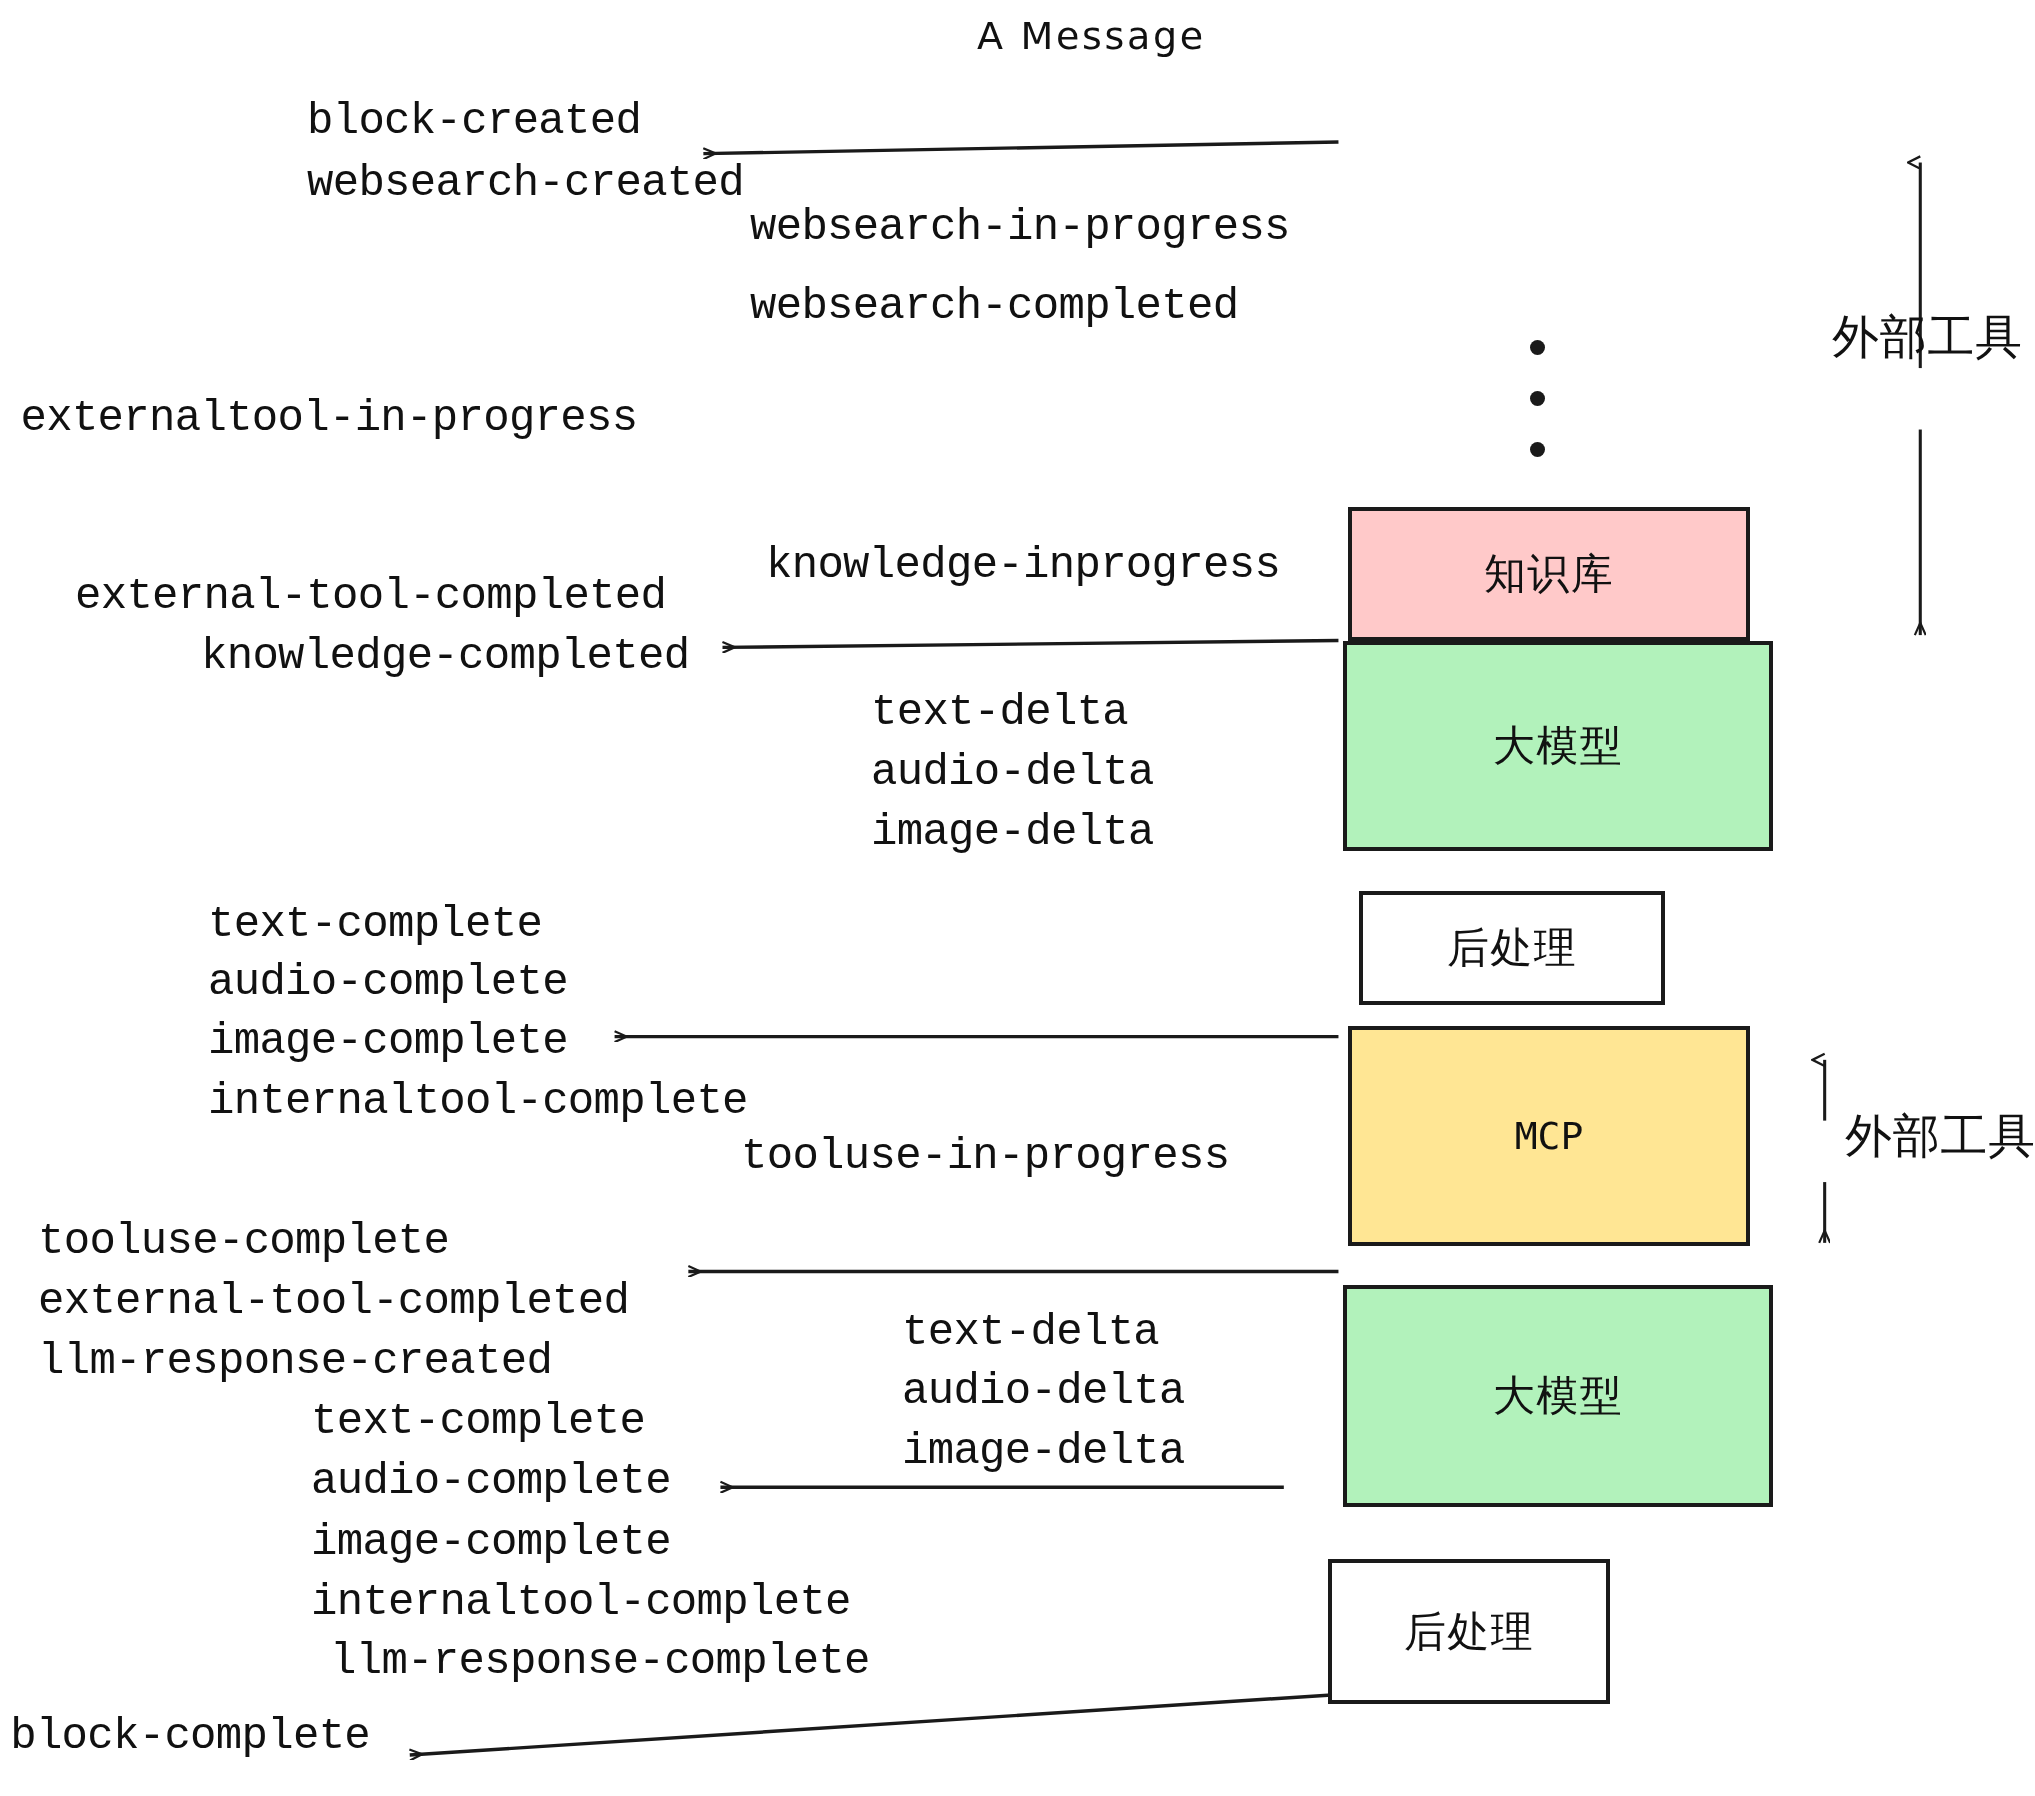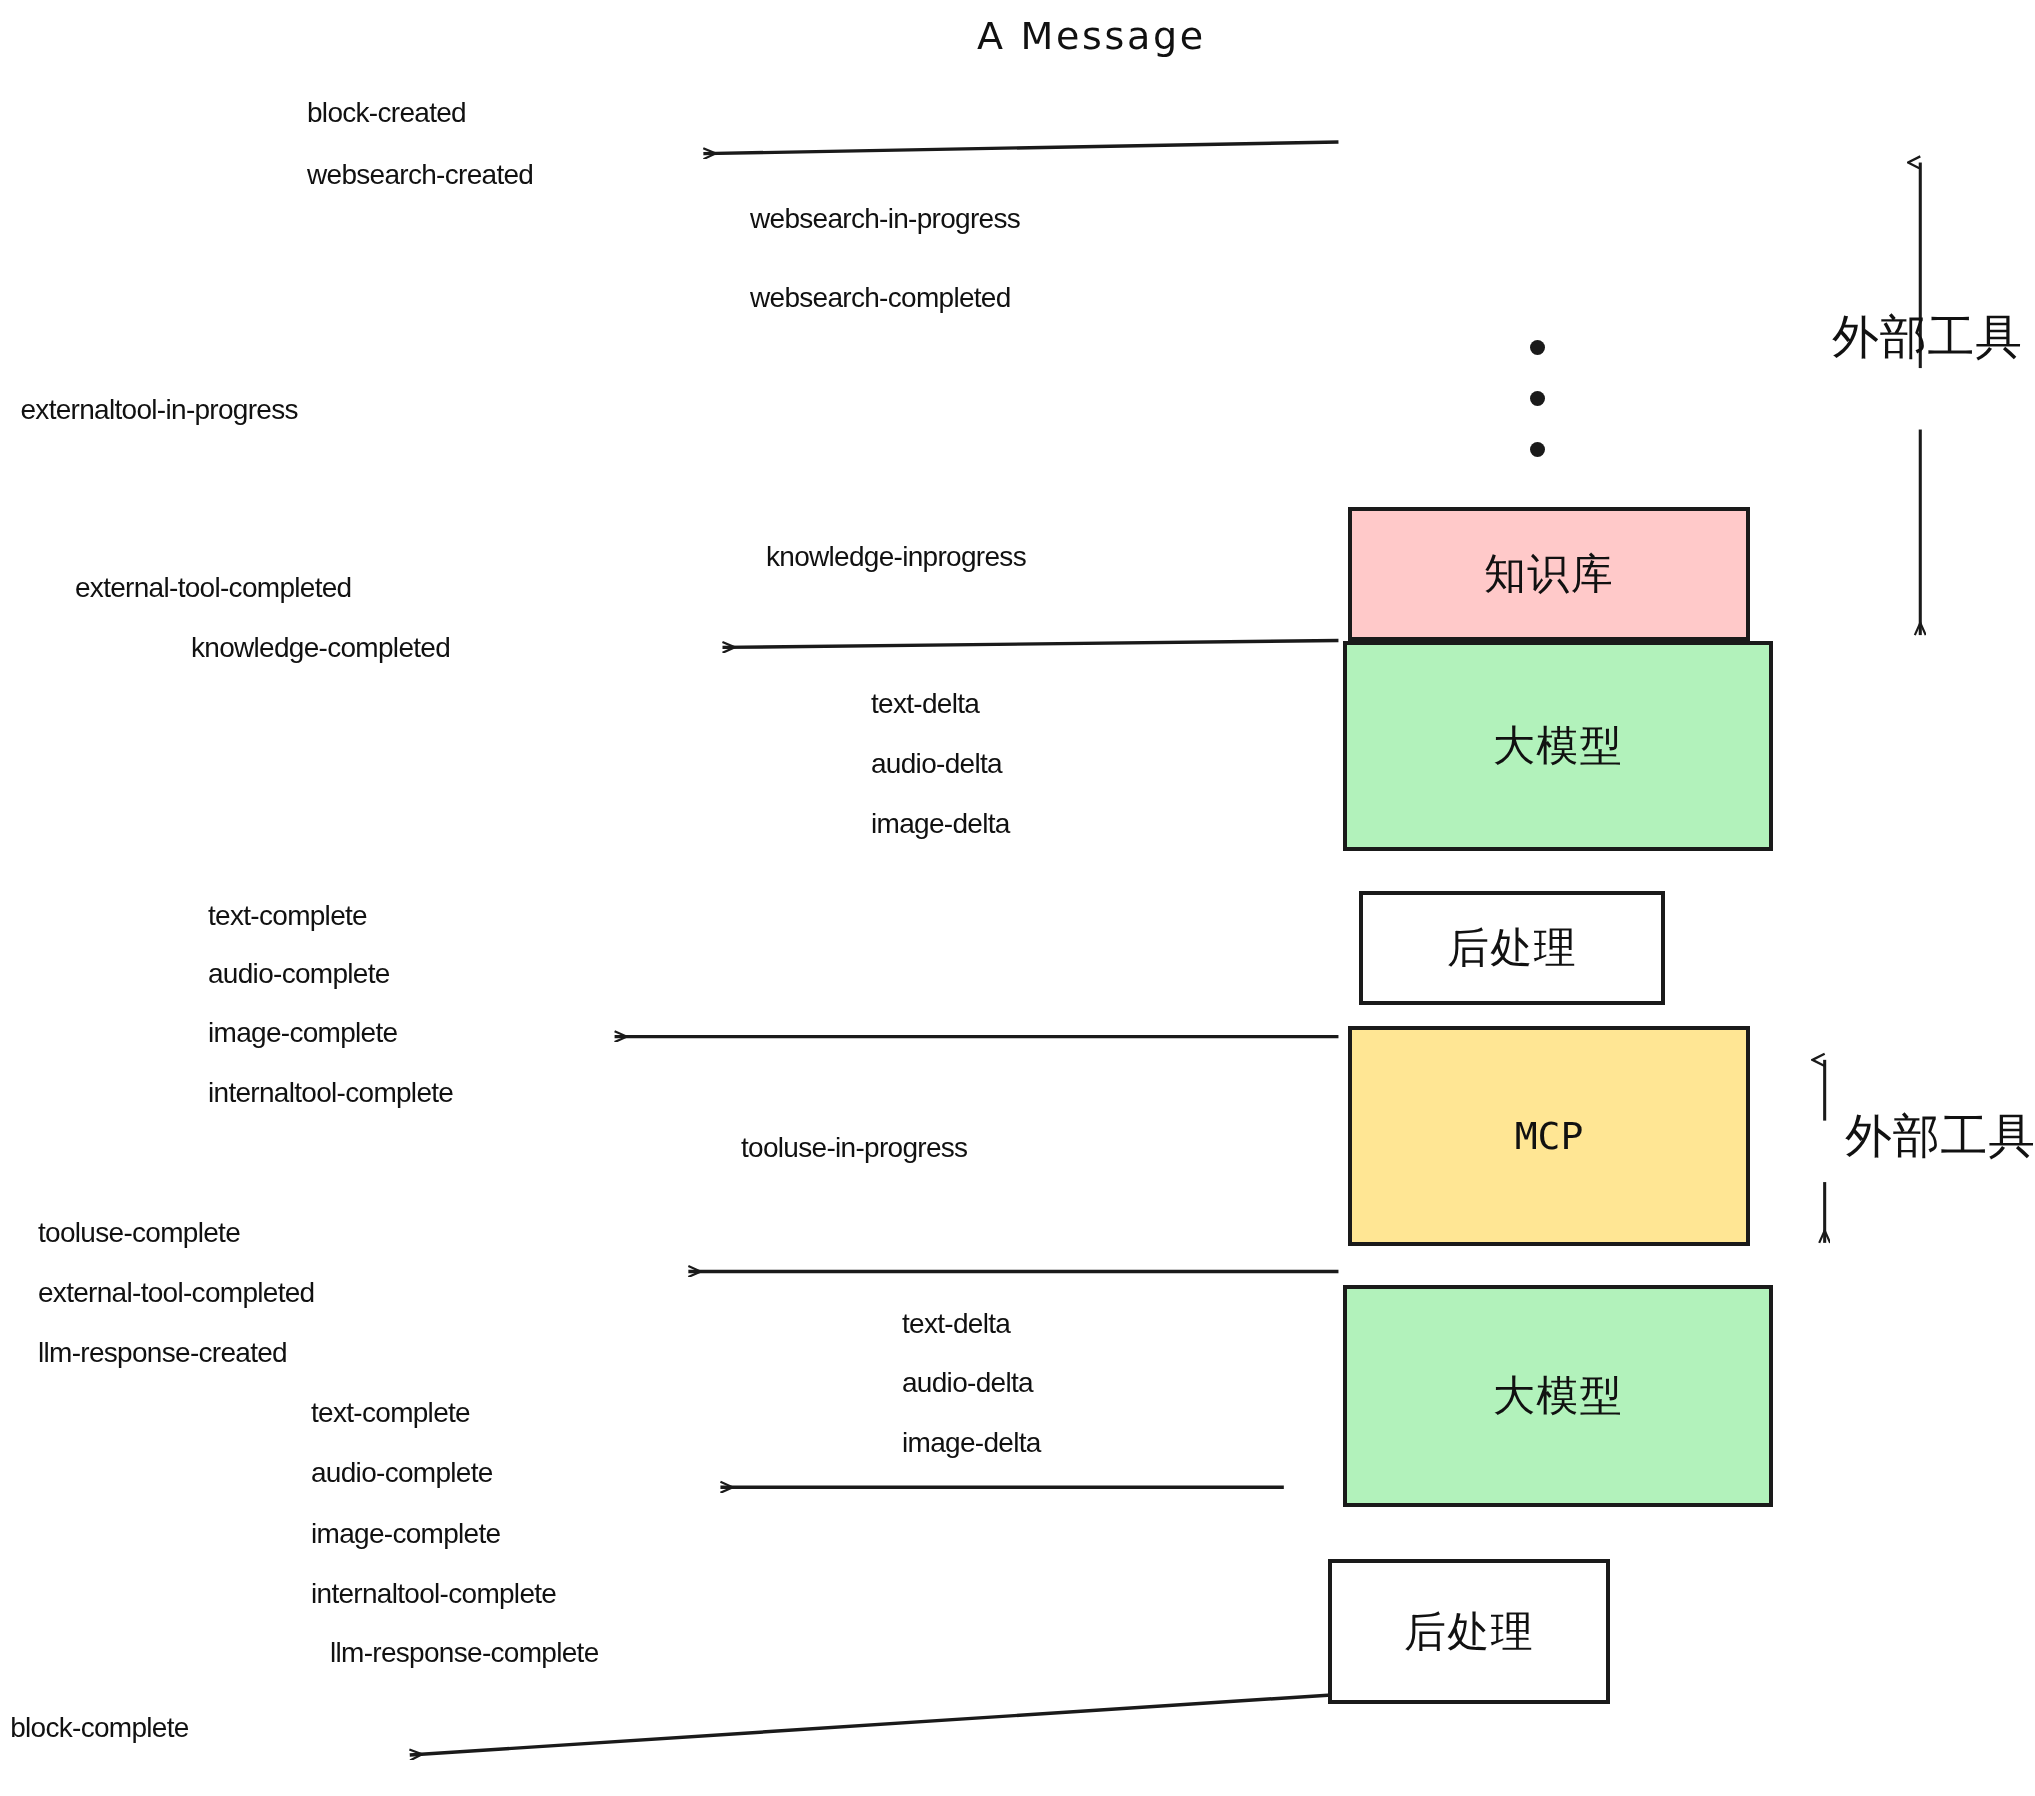--- a/index.html
+++ b/index.html
@@ -9,22 +9,22 @@
   }
   #stage{
     position:relative;
     width:2035px;
     height:1796px;
     background:#ffffff;
     overflow:hidden;
   }
   .ev{
     position:absolute;
-    font-family:Liberation Sans, sans-serif;
-    font-size:28px;
+    font-family:Liberation Mono, monospace;
+    font-size:44px;
     line-height:1;
     letter-spacing:-0.7px;
     white-space:nowrap;
     color:#111111;
   }
   .title{
     position:absolute;
     font-family:"DejaVu Sans","Liberation Sans",sans-serif;
     font-size:38px;
     letter-spacing:2.7px;
@@ -146,21 +146,21 @@
   <div class="sidelbl" style="left:1845px; top:1105px;">外部工具</div>
 
   <div id="events-layer">
       <div class="ev" style="left: 307px; top: 99px;">block-created</div>
       <div class="ev" style="left: 307px; top: 161px;">websearch-created</div>
       <div class="ev" style="left: 750px; top: 205px;">websearch-in-progress</div>
       <div class="ev" style="left: 750px; top: 284px;">websearch-completed</div>
       <div class="ev" style="left: 20.5px; top: 396px;">externaltool-in-progress</div>
       <div class="ev" style="left: 766px; top: 543px;">knowledge-inprogress</div>
       <div class="ev" style="left: 75px; top: 574px;">external-tool-completed</div>
-      <div class="ev" style="left: 191px; top: 634px;">knowledge-completed</div>
+      <div class="ev" style="left: 201px; top: 634px;">knowledge-completed</div>
       <div class="ev" style="left: 871px; top: 690px;">text-delta</div>
       <div class="ev" style="left: 871px; top: 750px;">audio-delta</div>
       <div class="ev" style="left: 871px; top: 810px;">image-delta</div>
       <div class="ev" style="left: 208px; top: 902px;">text-complete</div>
       <div class="ev" style="left: 208px; top: 960px;">audio-complete</div>
       <div class="ev" style="left: 208px; top: 1019px;">image-complete</div>
       <div class="ev" style="left: 208px; top: 1079px;">internaltool-complete</div>
       <div class="ev" style="left: 741px; top: 1134px;">tooluse-in-progress</div>
       <div class="ev" style="left: 38px; top: 1219px;">tooluse-complete</div>
       <div class="ev" style="left: 38px; top: 1279px;">external-tool-completed</div>

